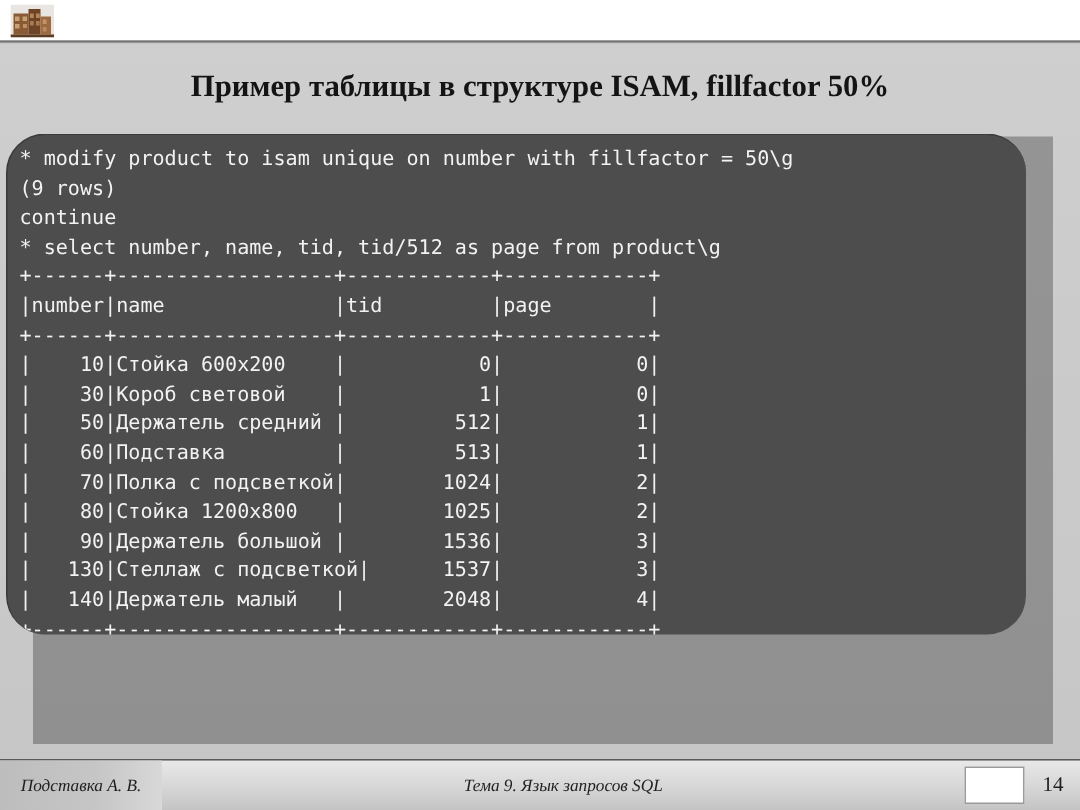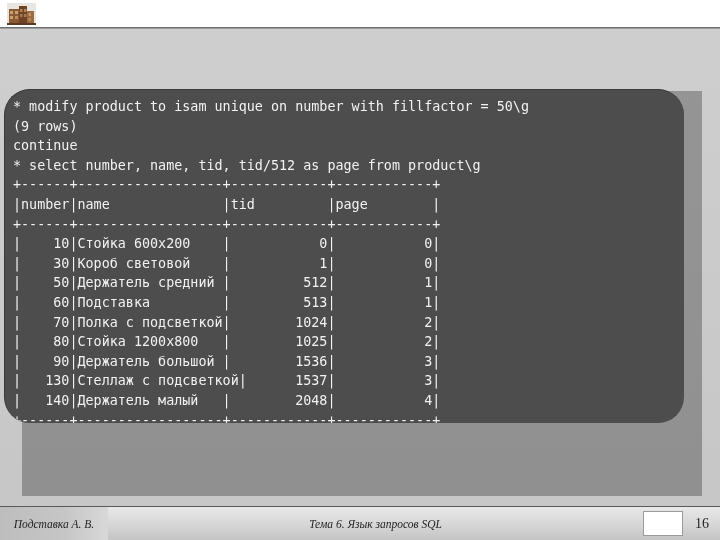--- a/index.html
+++ b/index.html
@@ -180,20 +180,21 @@
     <rect x="13" y="11" width="2.5" height="3" fill="#a87b50"></rect>
     <rect x="17" y="11" width="2.5" height="3" fill="#a87b50"></rect>
     <rect x="21.5" y="10" width="2.5" height="3" fill="#c3936a"></rect>
     <rect x="21.5" y="15" width="2.5" height="3" fill="#b88a60"></rect>
     <rect x="0" y="20" width="29" height="2" fill="#5d3a20"></rect>
   </svg>
 
 
   <div class="header-rule"></div>
 
+  <div class="slide-title">Пример таблицы в структуре ISAM, fillfactor 50%</div>
 
   <div class="terminal-shadow"></div>
   <div class="terminal">
     <pre>* modify product to isam unique on number with fillfactor = 50\g
 (9 rows)
 continue
 * select number, name, tid, tid/512 as page from product\g
 +------+------------------+------------+------------+
 |number|name              |tid         |page        |
 +------+------------------+------------+------------+
@@ -213,22 +214,22 @@
   </div>
 
   <div class="footer"></div>
   <div class="footer-top-rule"></div>
 
   <div class="footer-left">
     <span>Подставка А. В.</span>
   </div>
 
   <div class="footer-center">
-    <span>Тема 6. Язык запросов SQL</span>
+    <span>Тема 9. Язык запросов SQL</span>
   </div>
 
   <div class="footer-box"></div>
 
   <div class="footer-page">
-    <span>16</span>
+    <span>14</span>
   </div>
 
 </div>
 
 </body></html>

